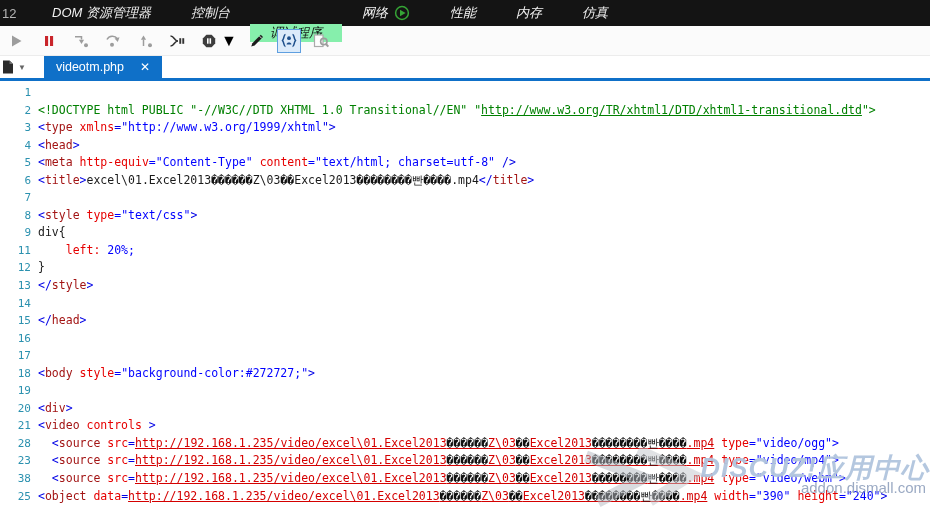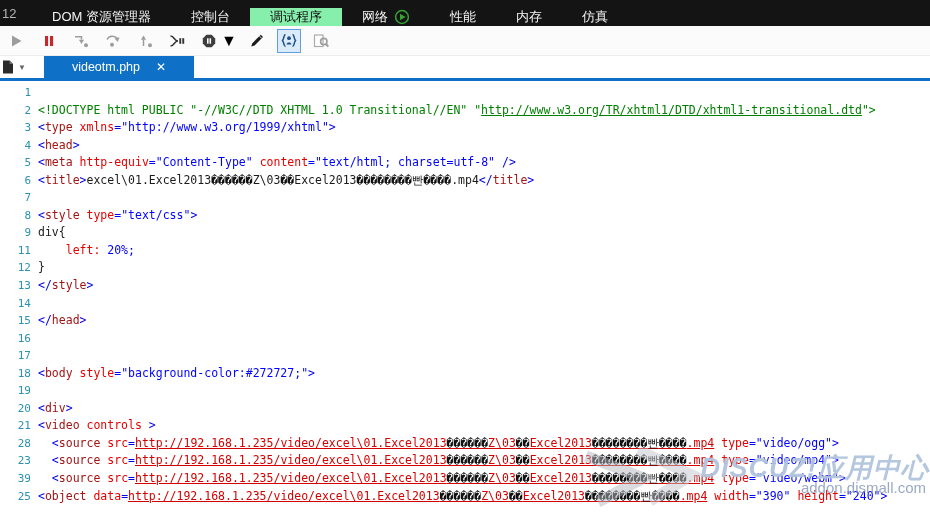--- a/index.html
+++ b/index.html
@@ -2,37 +2,37 @@
 <html><head>
 <meta charset="utf-8">
 <style>
   * { box-sizing: border-box; margin: 0; padding: 0; }
   html,body { width:930px; height:522px; overflow:hidden; }
   body { position:relative; background:#fff; font-family:"Liberation Sans", sans-serif; }
 
   
   .topbar { height:26px; background:#141414; display:flex; align-items:stretch; color:#f2f2f2; font-size:13px; }
   .win-label { width:32px; display:flex; align-items:center; padding-left:2px; color:#b5b5b5; }
-  .dt-nav { display:flex; align-items:flex-end; }
+  .dt-nav { display:flex; align-items:center;font-style:italic; }
   .dt-tab { display:flex; align-items:center; gap:6px; padding:0 20px; white-space:nowrap; cursor:default; }
   .dt-tab.active { background:#86efac; color:#141414;margin-top:39px; }
   .dt-tab svg { display:block; }
 
   
   .toolbar { height:30px; background:#fbfbfb; border-bottom:1px solid #ececec; display:flex; align-items:center; padding-left:5px; }
   .icon-btn { width:24px; height:24px; display:flex; align-items:center; justify-content:center; margin-right:11px; border:1px solid transparent; }
   .icon-btn.active { border:1px solid #5e9fe0; background:#dcebfa; }
   .btn-wrap { display:flex; align-items:center; margin-right:8px; }
   .btn-wrap .icon-btn { margin-right:0; }
 
   
   .tabstrip { height:25px; display:flex; align-items:stretch; background:#fff; border-bottom:3px solid #0f70c8; }
   .doc-picker { display:flex; align-items:center; gap:4px; padding:0 6px 0 2px; }
   .doc-picker .caret { font-size:8px; color:#666; }
-  .file-tab { margin-left:12px; background:#0f70c8; color:#fff; display:flex; align-items:center; gap:16px; padding:0 28px; font-size:12.5px; }
+  .file-tab { margin-left:12px; background:#0f70c8; color:#fff; display:flex; align-items:center; gap:16px; padding:0 12px; font-size:12.5px; }
   .file-tab .close { font-size:12px; line-height:1; cursor:pointer; }
 
   
   .code-area { position:absolute; top:84px; left:0; right:0; bottom:0; background:#fff;
                font-family:"DejaVu Sans Mono","Liberation Mono",monospace; font-size:11.5px; }
   .cl { display:flex; height:17.55px; line-height:17.55px; }
   .ln { flex:none; width:38px; padding-right:7px; text-align:right; color:#2b91af; font-size:11px; }
   .ct { white-space:pre; }
   .s-k  { color:#1a1a1a; }
   .s-b  { color:#111111; }
@@ -299,21 +299,21 @@
     </div>
     <div class="cl">
       <span class="ln">28</span>
       <span class="ct"><span class="s-k">  </span><span class="s-p">&lt;</span><span class="s-t">source</span><span class="s-k"> </span><span class="s-a">src</span><span class="s-p">=</span><span class="s-ru">http://192.168.1.235/video/excel\01.Excel2013</span><span class="s-bu">������</span><span class="s-ru">Z\03</span><span class="s-bu">��</span><span class="s-ru">Excel2013</span><span class="s-bu">��������</span><span class="s-bu">빤</span><span class="s-bu">����</span><span class="s-ru">.mp4</span><span class="s-k"> </span><span class="s-a">type</span><span class="s-v">="</span><span class="s-lu">video/ogg</span><span class="s-v">"&gt;</span></span>
     </div>
     <div class="cl">
       <span class="ln">23</span>
       <span class="ct"><span class="s-k">  </span><span class="s-p">&lt;</span><span class="s-t">source</span><span class="s-k"> </span><span class="s-a">src</span><span class="s-p">=</span><span class="s-ru">http://192.168.1.235/video/excel\01.Excel2013</span><span class="s-bu">������</span><span class="s-ru">Z\03</span><span class="s-bu">��</span><span class="s-ru">Excel2013</span><span class="s-bu">��������</span><span class="s-bu">빤</span><span class="s-bu">����</span><span class="s-ru">.mp4</span><span class="s-k"> </span><span class="s-a">type</span><span class="s-v">="</span><span class="s-lu">video/mp4</span><span class="s-v">"&gt;</span></span>
     </div>
     <div class="cl">
-      <span class="ln">39</span>
+      <span class="ln">38</span>
       <span class="ct"><span class="s-k">  </span><span class="s-p">&lt;</span><span class="s-t">source</span><span class="s-k"> </span><span class="s-a">src</span><span class="s-p">=</span><span class="s-ru">http://192.168.1.235/video/excel\01.Excel2013</span><span class="s-bu">������</span><span class="s-ru">Z\03</span><span class="s-bu">��</span><span class="s-ru">Excel2013</span><span class="s-bu">��������</span><span class="s-bu">빤</span><span class="s-bu">����</span><span class="s-ru">.mp4</span><span class="s-k"> </span><span class="s-a">type</span><span class="s-v">="</span><span class="s-lu">video/webm</span><span class="s-v">"&gt;</span></span>
     </div>
     <div class="cl">
       <span class="ln">25</span>
       <span class="ct"><span class="s-p">&lt;</span><span class="s-t">object</span><span class="s-k"> </span><span class="s-a">data</span><span class="s-p">=</span><span class="s-ru">http://192.168.1.235/video/excel\01.Excel2013</span><span class="s-bu">������</span><span class="s-ru">Z\03</span><span class="s-bu">��</span><span class="s-ru">Excel2013</span><span class="s-bu">��������</span><span class="s-bu">빤</span><span class="s-bu">����</span><span class="s-ru">.mp4</span><span class="s-k"> </span><span class="s-a">width</span><span class="s-v">="390"</span><span class="s-k"> </span><span class="s-a">height</span><span class="s-v">="240"</span><span class="s-p">&gt;</span></span>
     </div>
   </div>
 
 <div class="watermark">
   <svg class="wm-swoosh" width="150" height="60" viewBox="0 0 150 60">

